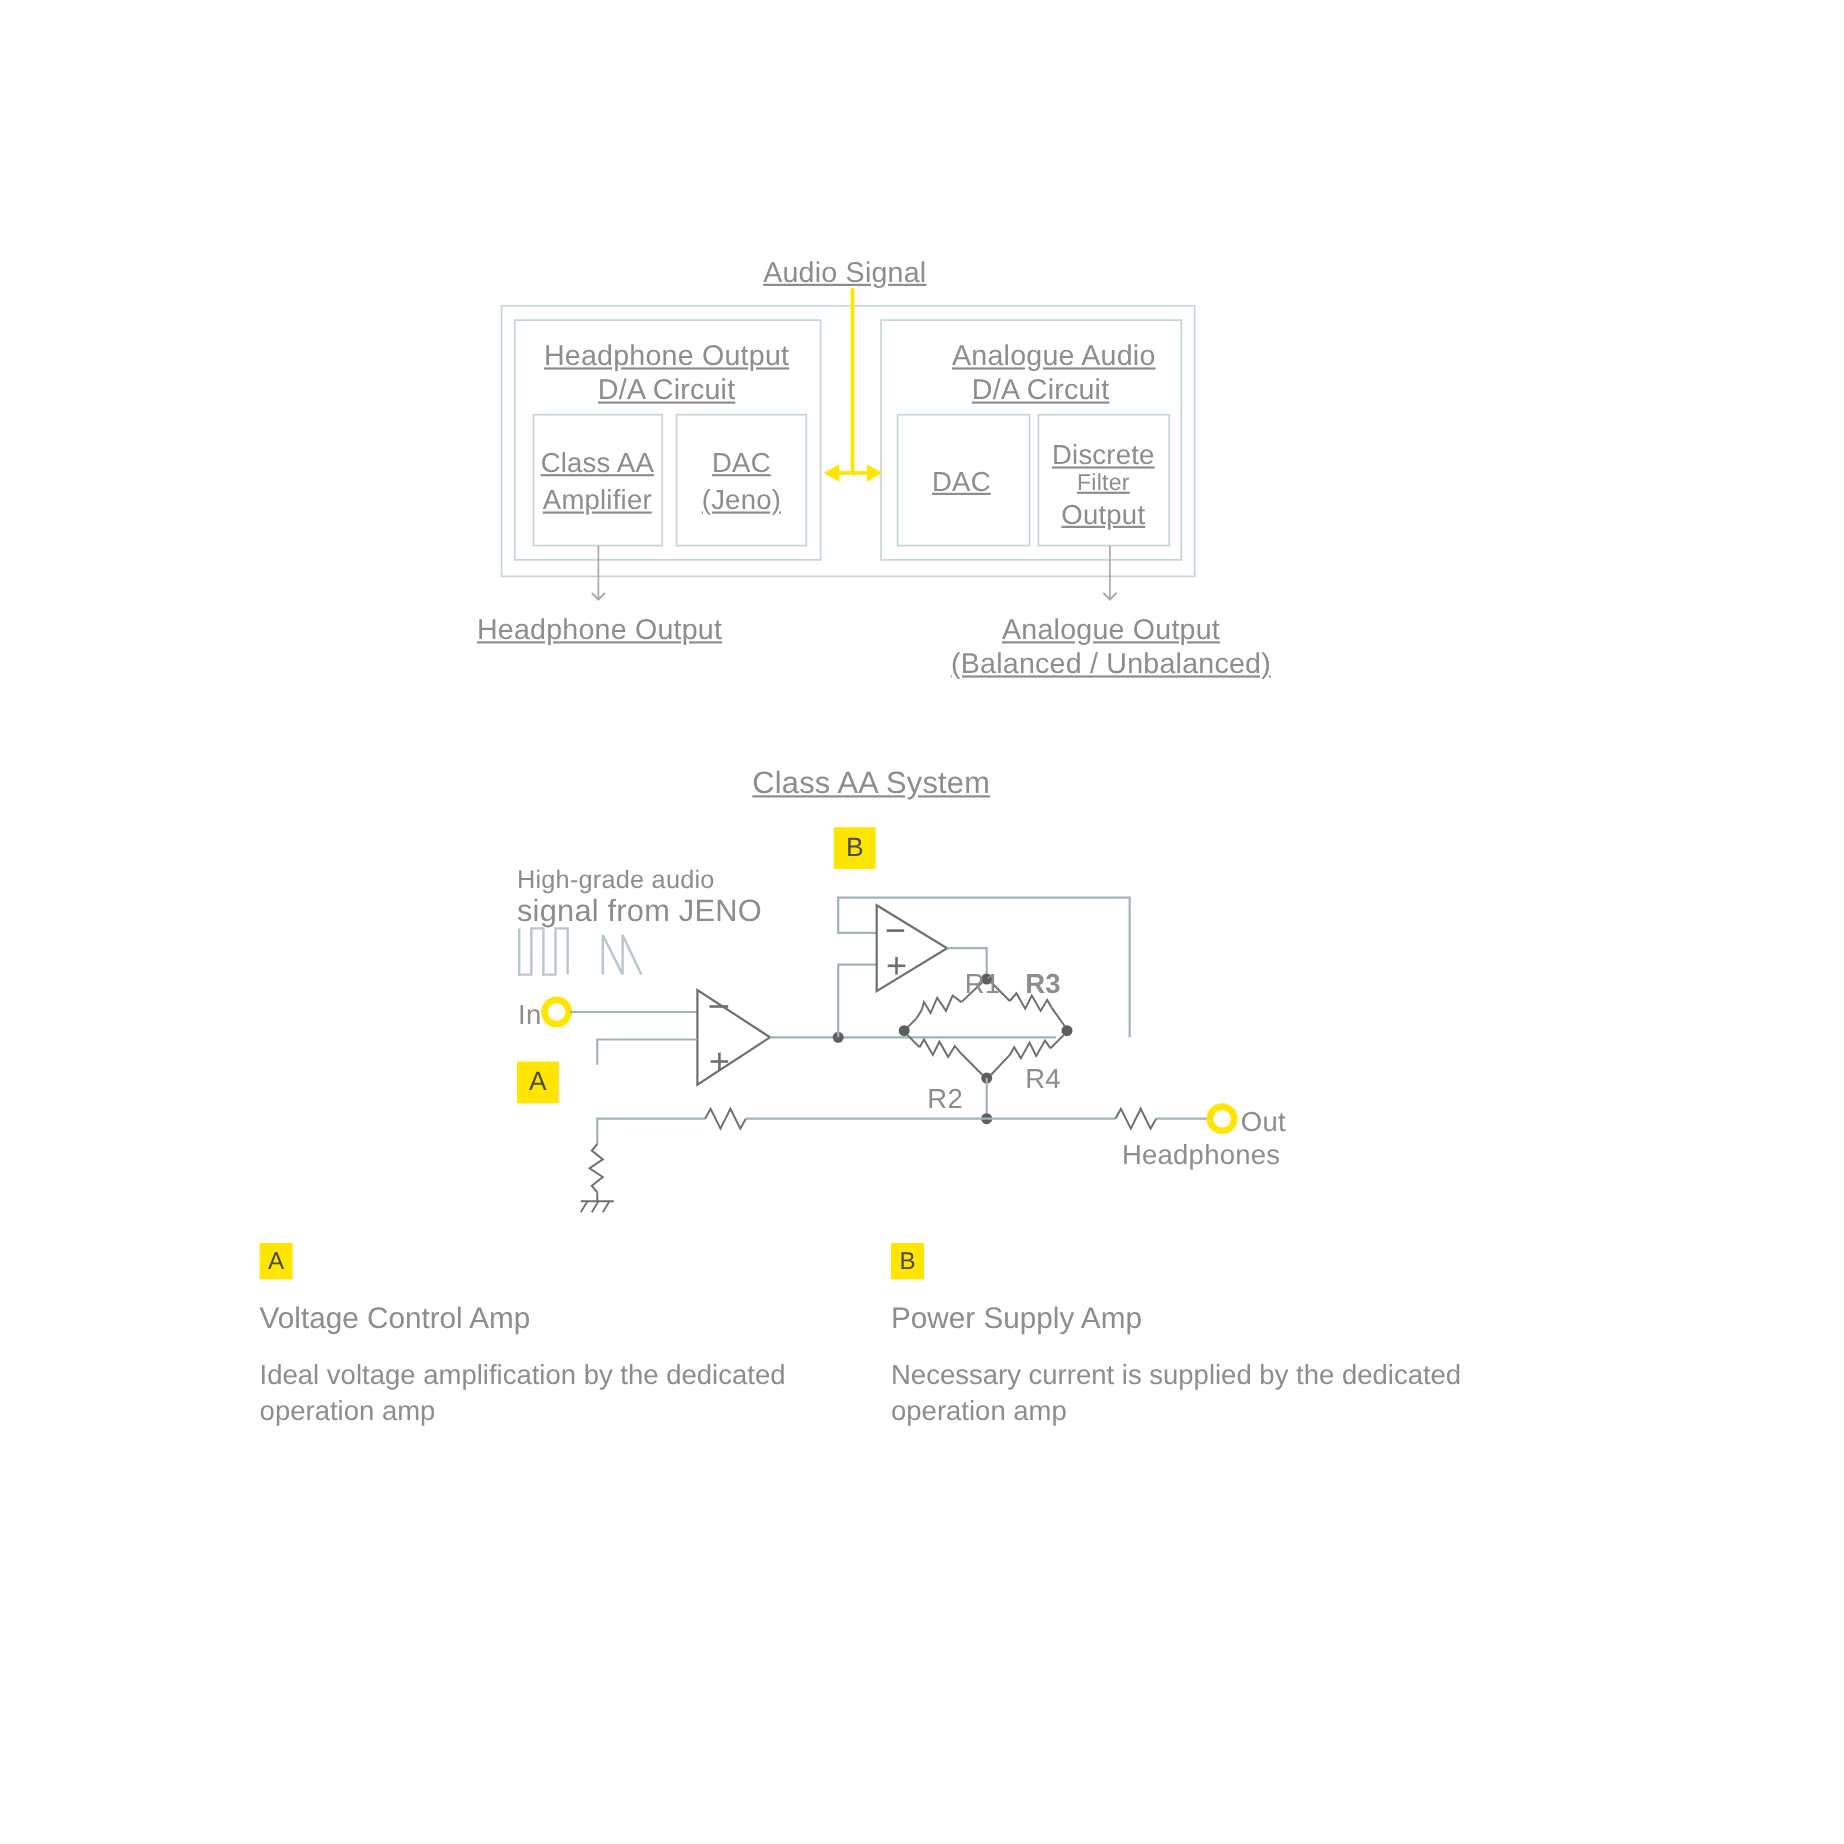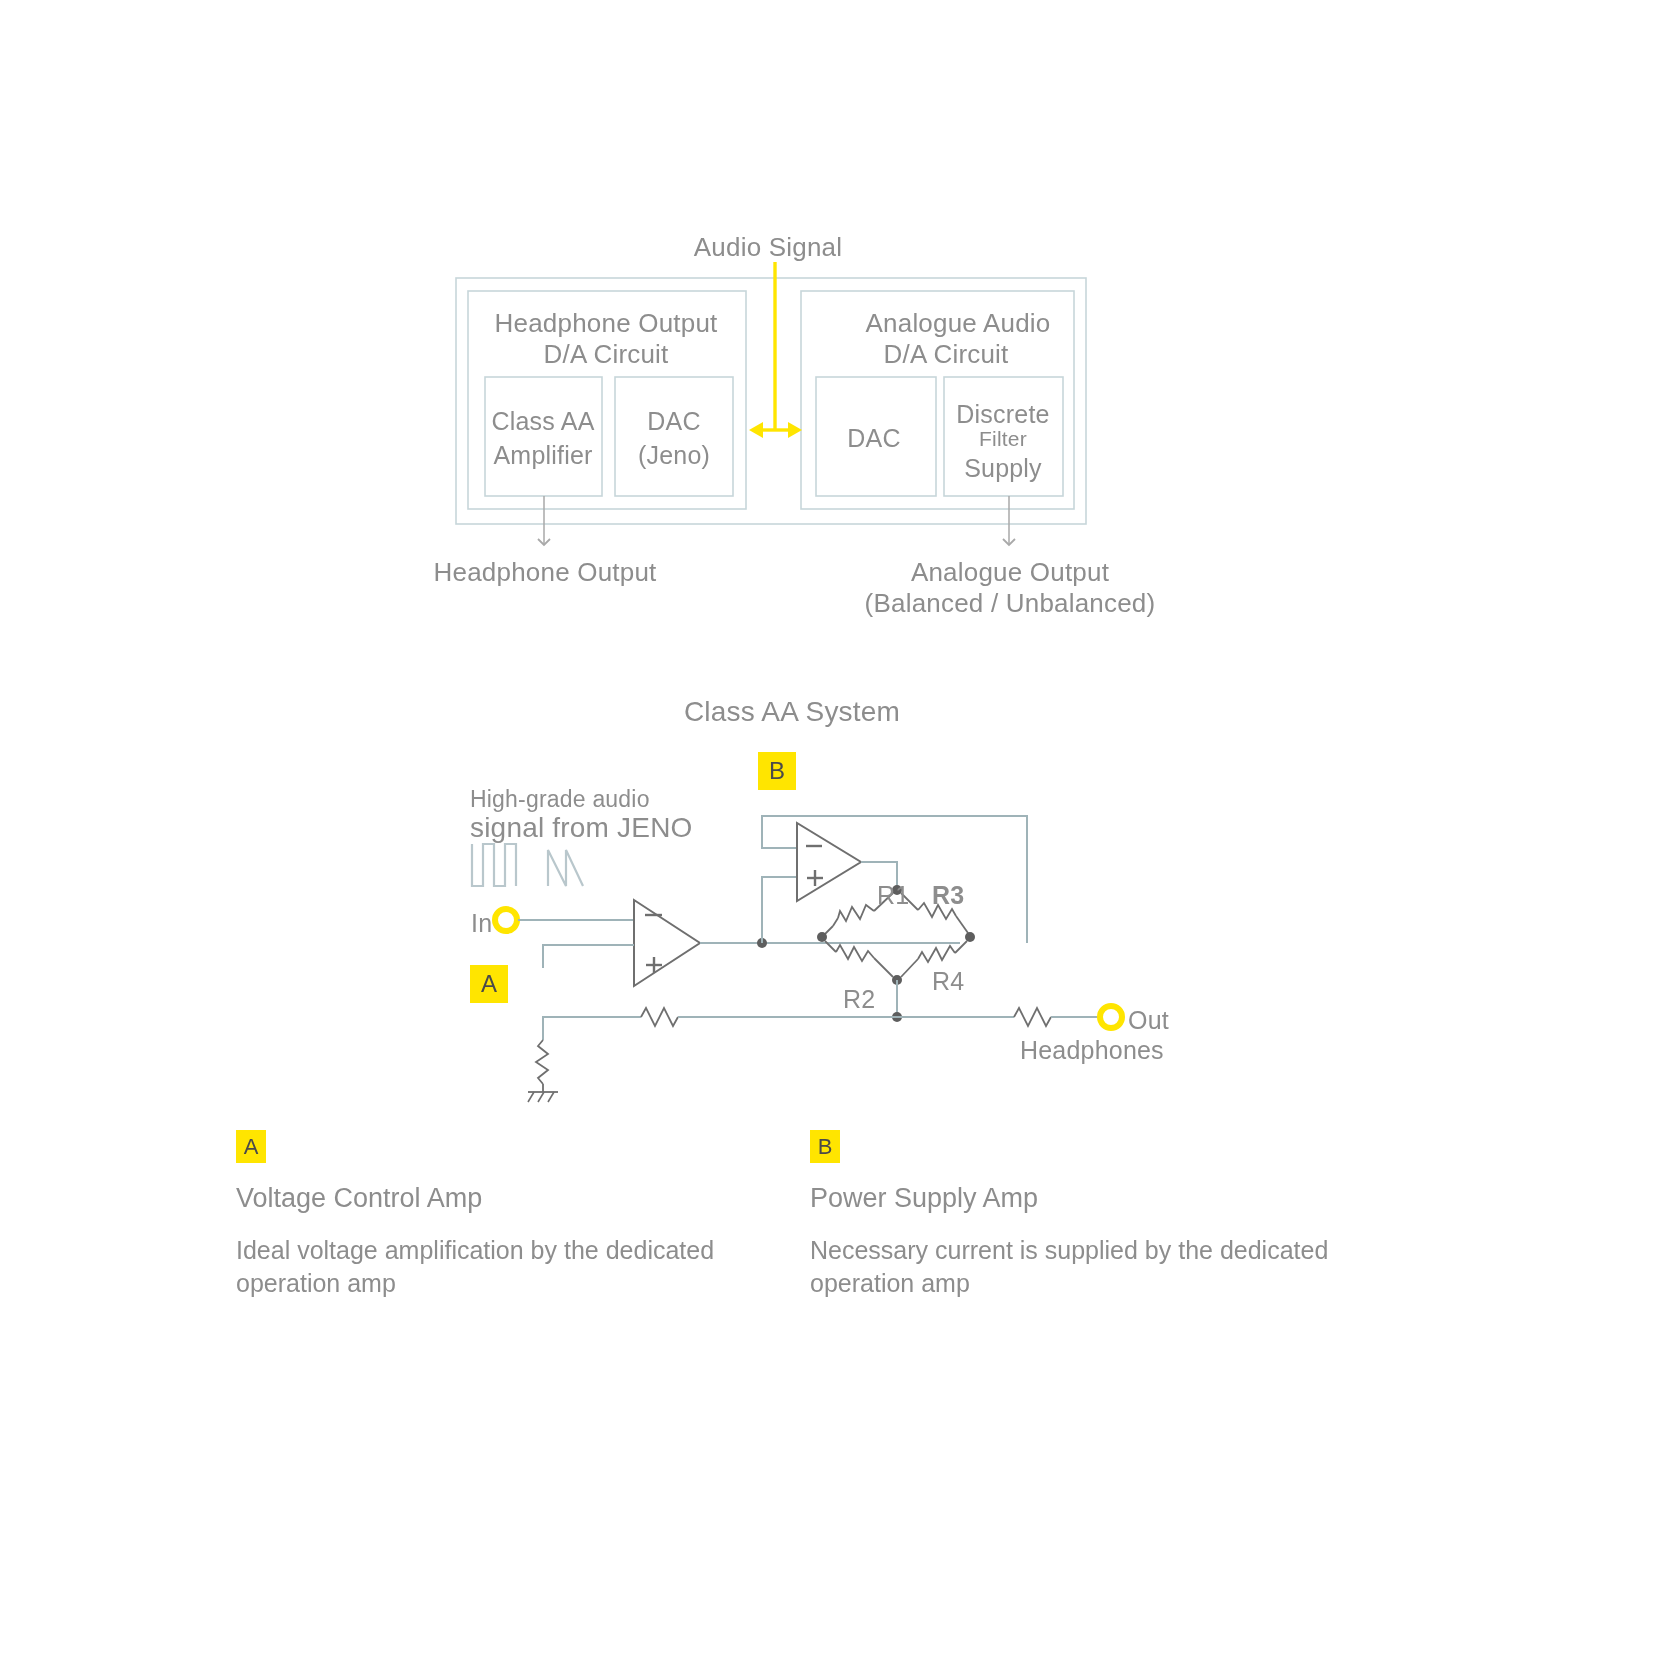--- a/index.html
+++ b/index.html
@@ -29,21 +29,21 @@
     display: block;
   }
   
   .txt {
     position: absolute;
     color: #8d8d8d;
     font-family: "Liberation Sans", sans-serif;
     white-space: nowrap;
     letter-spacing: 0.2px;
   }
-  .center { transform: translateX(-50%); text-align: left; }
+  .center { transform: translateX(-50%); text-align: left; text-decoration: underline; }
 
   .t-audio-signal   { font-size: 26px; left: 768px; top: 232px; }
   .t-hp-line1       { font-size: 26px; left: 606px; top: 308px; }
   .t-hp-line2       { font-size: 26px; left: 606px; top: 339px; }
   .t-an-line1       { font-size: 26px; left: 946px; top: 308px; margin-left: 12px; }
   .t-an-line2       { font-size: 26px; left: 946px; top: 339px; }
 
   .t-classaa-1      { font-size: 25px; left: 543px; top: 407px; }
   .t-classaa-2      { font-size: 25px; left: 543px; top: 441px; }
   .t-dacjeno-1      { font-size: 25px; left: 674px; top: 407px; }
@@ -241,21 +241,21 @@
   <div class="txt center t-classaa-1">Class AA</div>
   <div class="txt center t-classaa-2">Amplifier</div>
 
   <div class="txt center t-dacjeno-1">DAC</div>
   <div class="txt center t-dacjeno-2">(Jeno)</div>
 
   <div class="txt center t-dac2">DAC</div>
 
   <div class="txt center t-disc-1">Discrete</div>
   <div class="txt center t-disc-2">Filter</div>
-  <div class="txt center t-disc-3">Supply</div>
+  <div class="txt center t-disc-3">Output</div>
 
   <div class="txt center t-hp-out">Headphone Output</div>
   <div class="txt center t-an-out1">Analogue Output</div>
   <div class="txt center t-an-out2">(Balanced / Unbalanced)</div>
 
   <div class="txt center t-classaa-sys">Class AA System</div>
 
   <div class="txt t-hga-1">High-grade audio</div>
   <div class="txt t-hga-2">signal from JENO</div>
 

